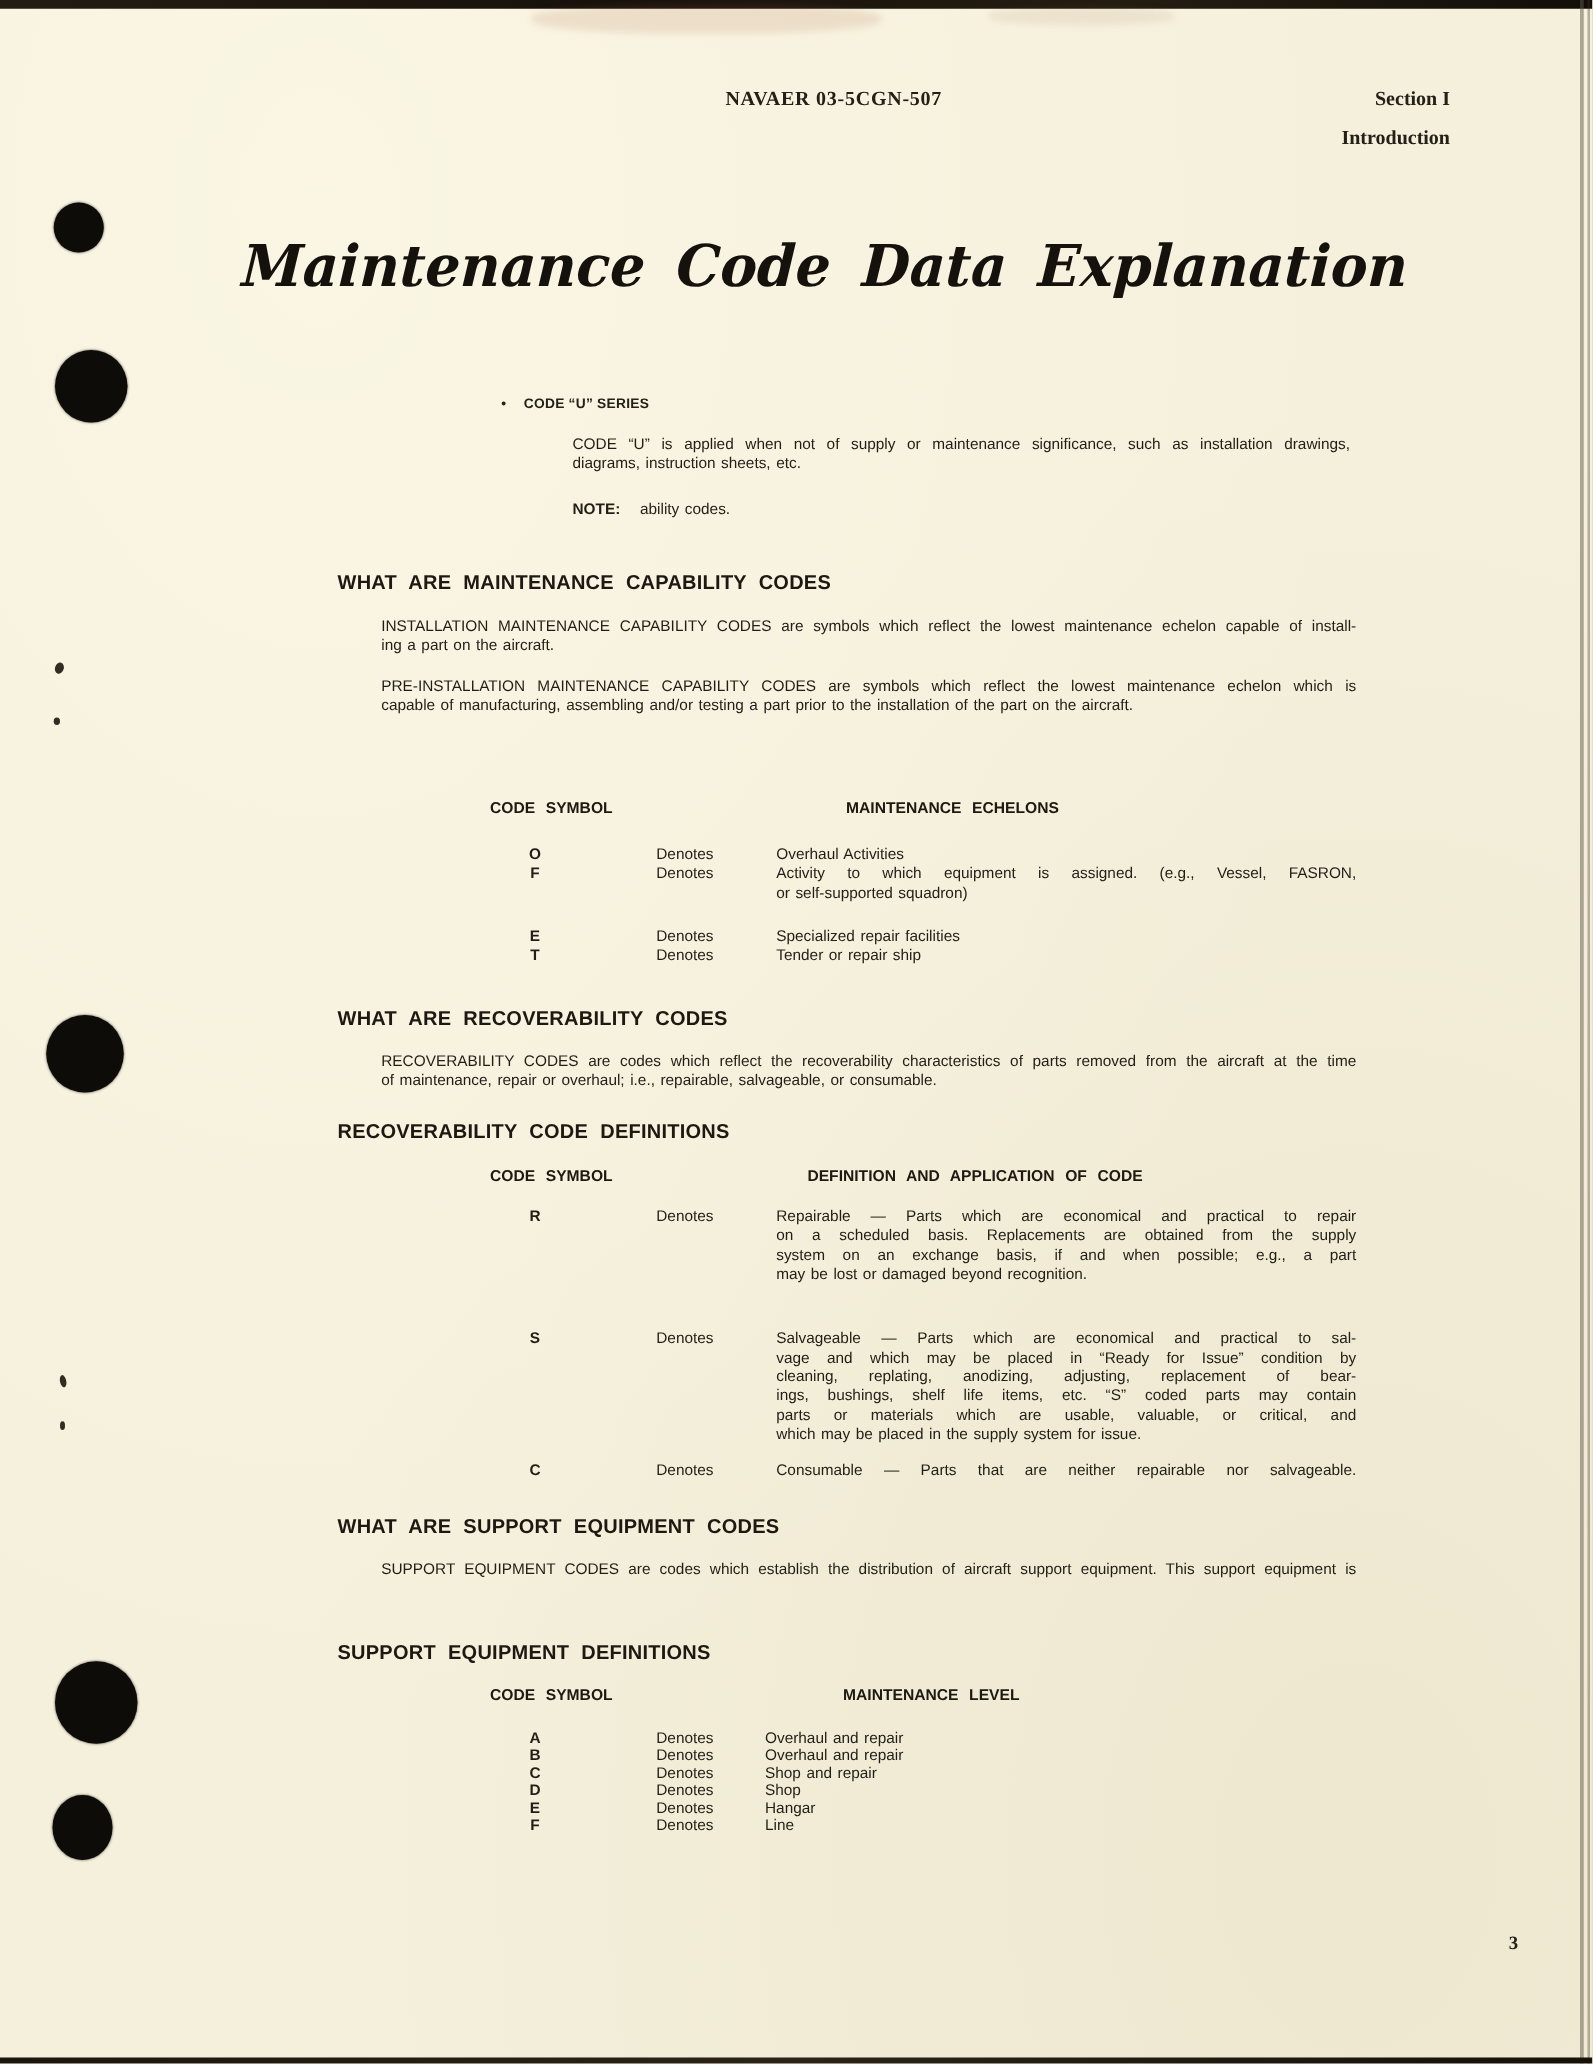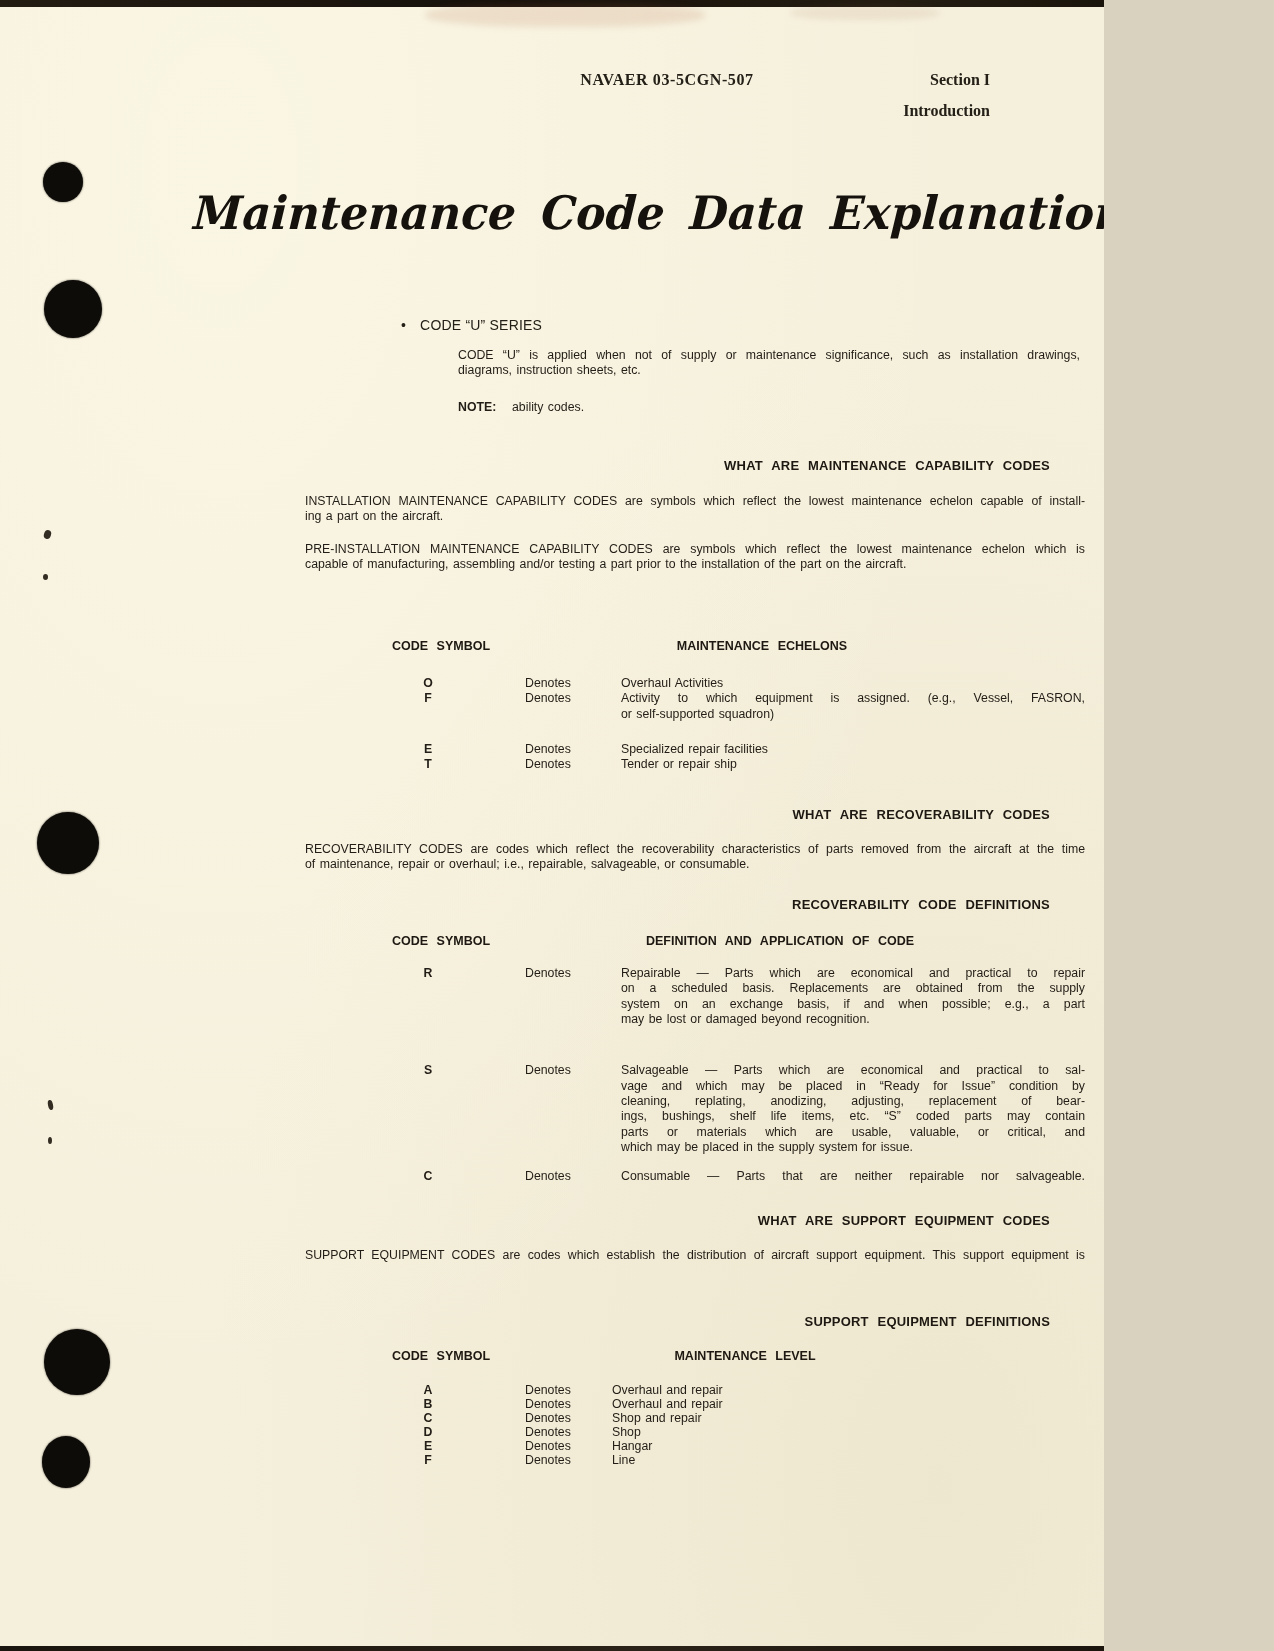--- a/index.html
+++ b/index.html
@@ -1,18 +1,18 @@
 <!DOCTYPE html>
 <html><head>
 <meta charset="utf-8">
 <style>
   html,body{margin:0;padding:0;background:#d8d2bf;}
   .page{
     position:relative;
-    width:1104px;height:1651px;
+    width:1274px;height:1651px;
     background:#f5f0dc;
     background-image:
       radial-gradient(ellipse at 20% 10%, rgba(255,252,235,.5), rgba(0,0,0,0) 60%),
       radial-gradient(ellipse at 85% 90%, rgba(225,215,185,.35), rgba(0,0,0,0) 55%);
     overflow:hidden;
     font-family:"Liberation Sans", sans-serif;
     color:#242018;
   }
   
   .edge-top{position:absolute;left:0;top:0;width:1274px;height:7px;
@@ -45,28 +45,28 @@
   .page-num{position:absolute;left:1207px;top:1547px;
     font-family:"Liberation Serif", serif;font-weight:bold;font-size:15px;}
   
   .title{position:absolute;left:660px;top:186px;transform:translateX(-50%) skewX(-3deg) scaleX(.96);
     font-family:"DejaVu Serif", serif;font-style:italic;font-weight:bold;
     font-size:46px;color:#15110c;white-space:nowrap;word-spacing:10px;}
   
   .body-text{font-size:12.3px;line-height:15.4px;word-spacing:1px;color:#221d16;}
   .tline{text-align:justify;text-align-last:justify;}
   .tlast{text-align-last:left;}
-  .bullet-row{position:absolute;left:401px;top:317px;font-weight:normal;font-size:14px;letter-spacing:.2px;}
+  .bullet-row{position:absolute;left:401px;top:317px;font-weight:bold;font-size:11px;letter-spacing:.2px;}
   .bullet-row .bullet{margin-right:14px;}
   .ind-para{position:absolute;left:458px;width:622px;}
   .note{position:absolute;left:458px;top:400px;width:622px;}
   .note-label{position:absolute;left:0;top:0;font-weight:bold;font-size:12.3px;}
   .note-body{margin-left:54px;}
-  .sec-heading{position:absolute;left:270px;width:780px;text-align:right;
-    font-weight:bold;font-size:13px;letter-spacing:.2px;word-spacing:5px;color:#1d1811;white-space:nowrap;}
+  .sec-heading{position:absolute;left:270px;width:780px;text-align:left;
+    font-weight:bold;font-size:16px;letter-spacing:.2px;word-spacing:5px;color:#1d1811;white-space:nowrap;}
   .flow-para{position:absolute;left:305px;width:780px;}
   
   .tbl-head{position:absolute;left:305px;width:780px;height:16px;
     font-weight:bold;font-size:12.5px;word-spacing:5px;color:#1d1811;}
   .th-left{position:absolute;left:87px;top:0;white-space:nowrap;}
   .th-right{position:absolute;top:0;transform:translateX(-50%);white-space:nowrap;padding-left:44px;}
   .tbl{position:absolute;left:305px;width:780px;}
   .trow{position:relative;padding-left:316px;}
   .tbl-support .trow{padding-left:307px;}
   .sym{position:absolute;left:105px;top:0;width:36px;text-align:center;font-weight:bold;font-size:12.3px;}

